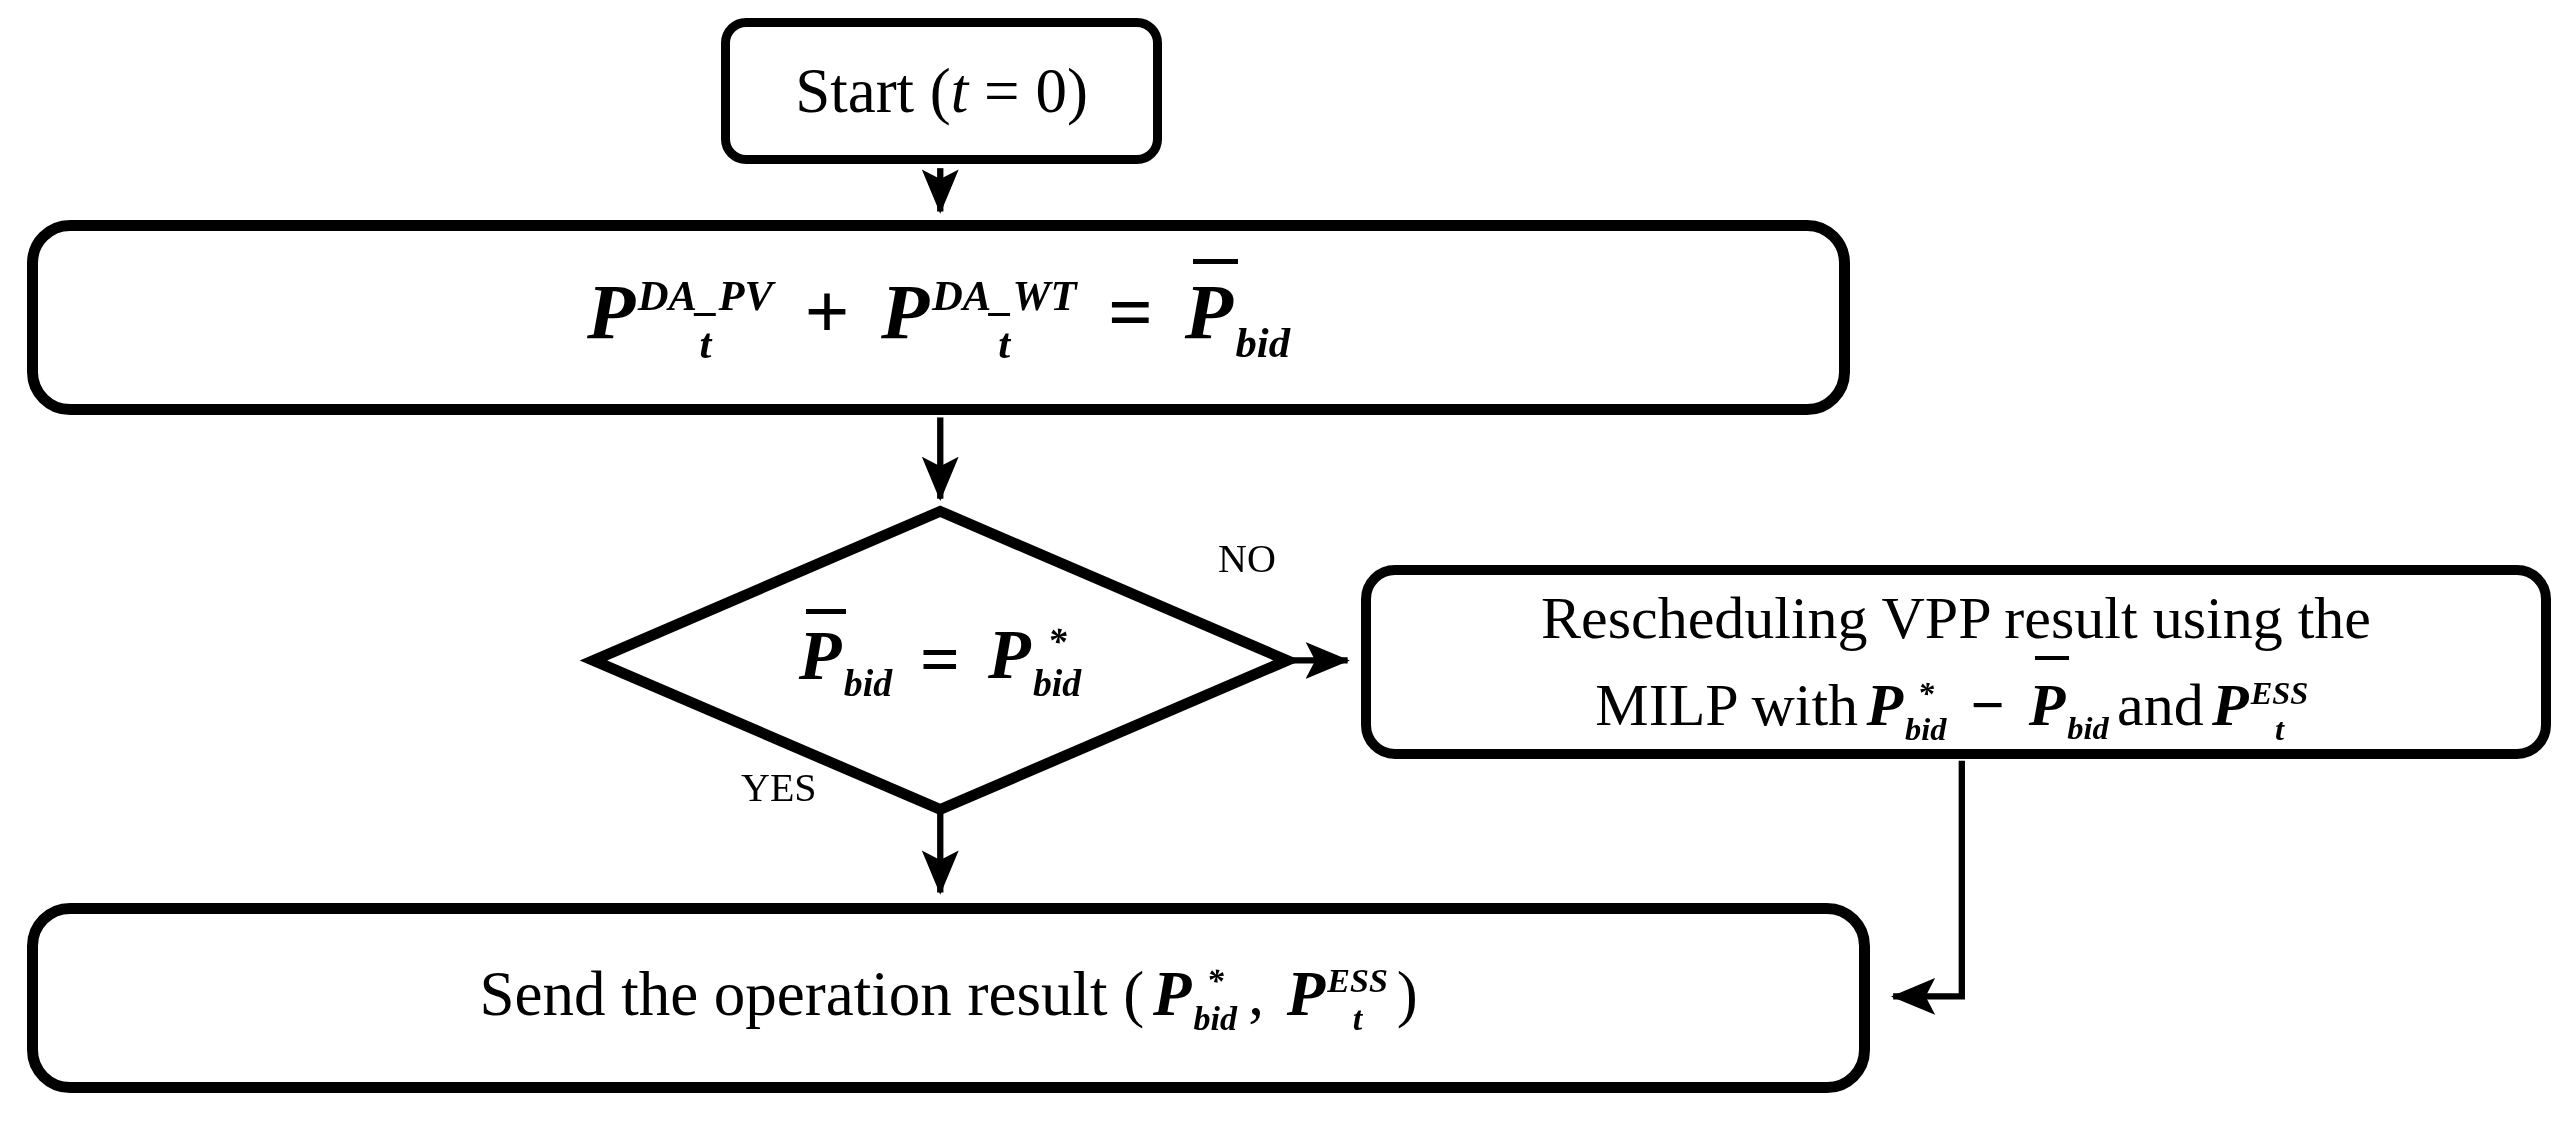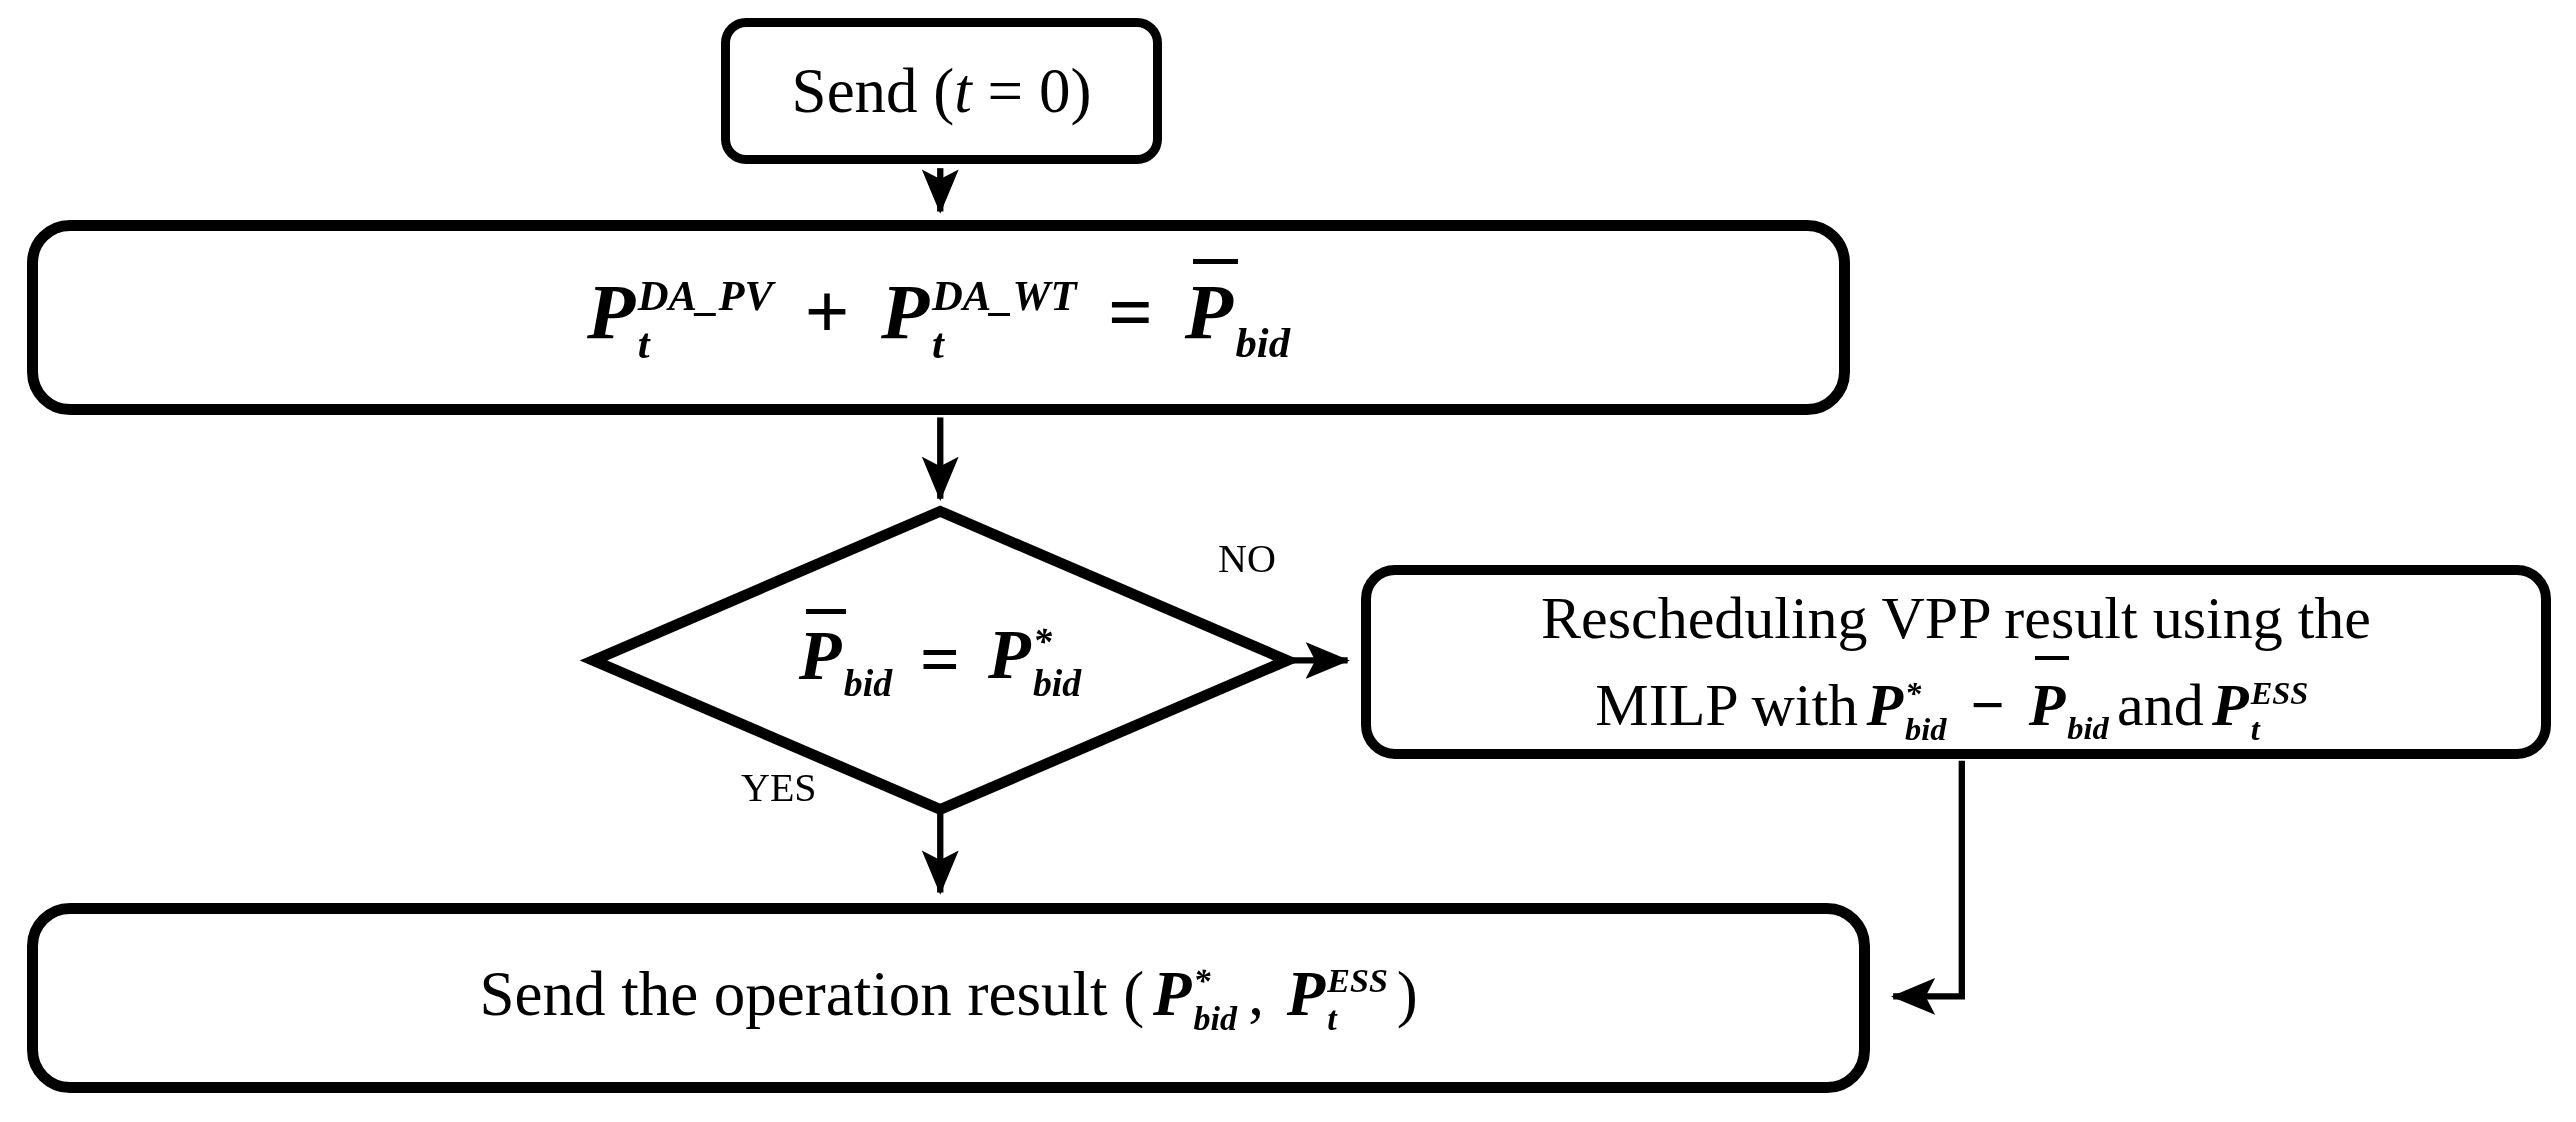--- a/index.html
+++ b/index.html
@@ -30,21 +30,21 @@
   .label-yes { left:741px;  top:764px; }
   
   .mterm { display:inline-block; white-space:nowrap; margin:0 0.14em; font-weight:bold; font-style:italic; }
   .mbase { display:inline-block; position:relative; }
   .barred::before {
     content:""; position:absolute; top:-0.10em; left:0.10em; right:-0.06em;
     height:0.065em; background:var(--ink);
   }
   .mscripts {
     display:inline-block; vertical-align:middle; font-size:54%;
-    line-height:1.12; text-align:left; margin-left:0.06em;
+    line-height:1.12; text-align:center; margin-left:0.06em;
   }
   .msup,.msub { display:block; min-height:1.05em; }
   .mop { font-weight:bold; margin:0 0.26em; }
   .it { font-style:italic; }
   .comma { margin:0 0.22em 0 0.04em; }
   .line { display:block; }
 </style>
 </head>
 <body>
 
@@ -59,21 +59,21 @@
     <line class="edge" x1="1041" y1="186" x2="1041" y2="234" stroke-width="7" marker-end="url(#arrow)"></line>
     <line class="edge" x1="1041" y1="462" x2="1041" y2="552" stroke-width="7" marker-end="url(#arrow)"></line>
     <polygon points="1041,566 1425,731 1041,896 657,731" fill="#ffffff" stroke="#000000" stroke-width="12" stroke-linejoin="miter"></polygon>
     <line class="edge" x1="1429" y1="731" x2="1492" y2="731" stroke-width="7" marker-end="url(#arrow)"></line>
     <line class="edge" x1="1041" y1="898" x2="1041" y2="988" stroke-width="7" marker-end="url(#arrow)"></line>
     <path class="edge" d="M 2172 842 L 2172 1103 L 2096 1103" stroke-width="7" marker-end="url(#arrow)"></path>
   </svg>
 
   <div class="node node-start">
     <span class="line">
-      <span>Send (</span><span class="it">t</span><span> = 0)</span>
+      <span>Start (</span><span class="it">t</span><span> = 0)</span>
     </span>
   </div>
 
   <div class="node node-process">
     <span class="line">
       <span class="mterm"><span class="mbase">P</span><span class="mscripts"><span class="msup">DA_PV</span><span class="msub">t</span></span></span><span class="mop">+</span><span class="mterm"><span class="mbase">P</span><span class="mscripts"><span class="msup">DA_WT</span><span class="msub">t</span></span></span><span class="mop">=</span><span class="mterm"><span class="mbase barred">P</span><span class="mscripts"><span class="msup"></span><span class="msub">bid</span></span></span>
     </span>
   </div>
 
   <div class="diamond-text">

